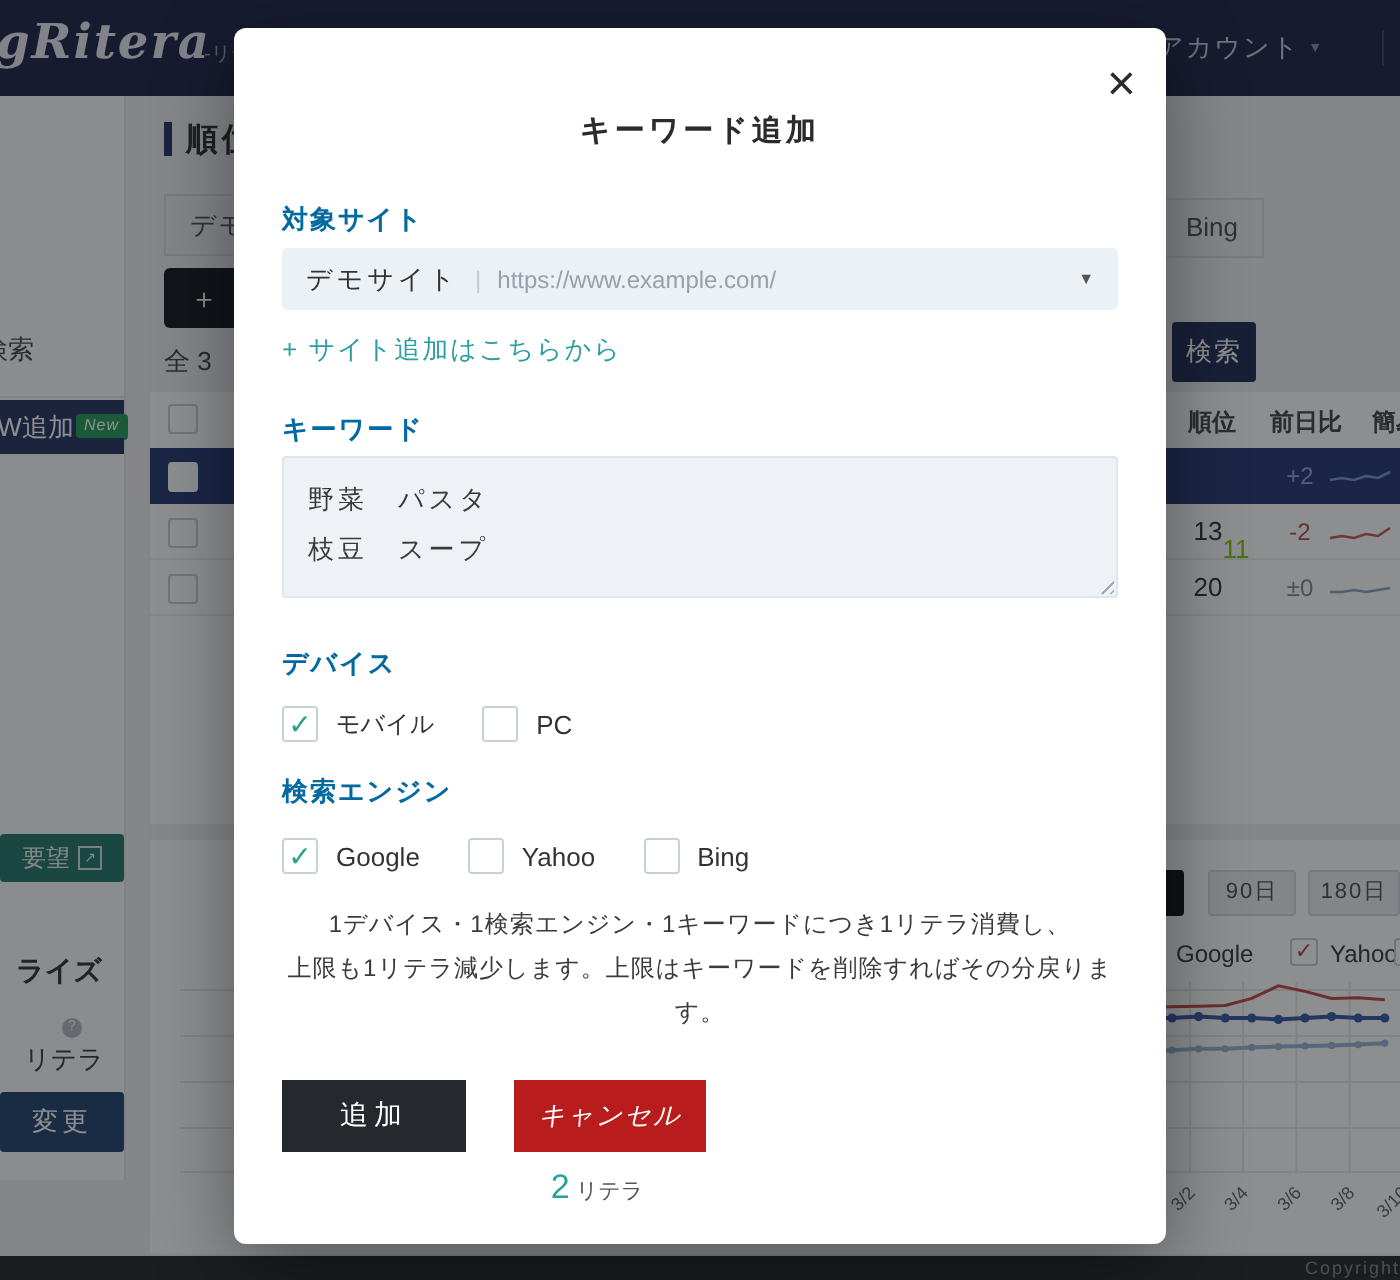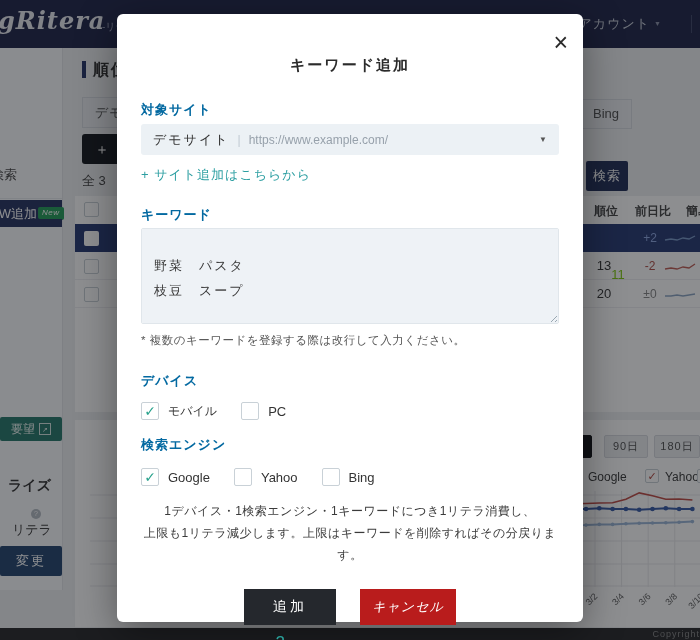--- a/index.html
+++ b/index.html
@@ -72,38 +72,38 @@
   .lb-site{margin-top:26px;}
   .select-box{margin-top:5px;height:31px;background:#ecf1f5;border-radius:3px;display:flex;align-items:center;
               padding:0 12px;cursor:pointer;}
   .site-name{font-size:13px;color:#333;letter-spacing:2px;}
   .sel-sep{font-size:12px;color:#c2cbd3;margin:0 8px;}
   .site-url{font-size:12px;color:#97a1ab;}
   .sel-caret{margin-left:auto;font-size:8px;color:#555;}
   .add-site-link{margin-top:11px;font-size:13px;color:#2d9fa2;letter-spacing:1px;cursor:pointer;display:inline-block;}
   .lb-kw{margin-top:22px;}
   .ta-wrap{position:relative;margin-top:4px;}
-  .kw-textarea{display:block;width:100%;height:96px;box-sizing:border-box;background:#eef2f6;border:1px solid #e0e6eb;
-               border-radius:2px;padding:24px 12px;font-family:"Liberation Sans","DejaVu Sans",sans-serif;
+  .kw-textarea{display:block;width:100%;height:71px;box-sizing:border-box;background:#eef2f6;border:1px solid #e0e6eb;
+               border-radius:2px;padding:8px 12px;font-family:"Liberation Sans","DejaVu Sans",sans-serif;
                font-size:13px;line-height:1.95;color:#3a3a3a;letter-spacing:2px;resize:none;outline:none;}
   .resize-h{position:absolute;right:2px;bottom:2px;width:9px;height:9px;
             background:repeating-linear-gradient(135deg,transparent 0 2px,#9aa8b2 2px 3px);
             clip-path:polygon(100% 0,100% 100%,0 100%);cursor:nwse-resize;}
   .kw-note{margin-top:9px;font-size:11.5px;color:#555;letter-spacing:0.5px;}
   .lb-device{margin-top:24px;}
   .cb-row{margin-top:12px;display:flex;align-items:center;}
   .cb-row.engines{margin-top:14px;}
   .lb-engine{margin-top:16px;}
   .cb-group{display:flex;align-items:center;gap:9px;margin-right:24px;cursor:pointer;}
   .cb{display:inline-flex;align-items:center;justify-content:center;width:18px;height:18px;background:#fff;
       border:1px solid #c9d1d7;border-radius:2px;box-sizing:border-box;}
   .cb .check-glyph{font-size:14px;font-weight:bold;color:#2aa38d;line-height:1;}
   .cb-label{font-size:12px;color:#333;}
   .m-info{margin-top:14px;text-align:center;font-size:12px;color:#3b3b3b;line-height:1.85;letter-spacing:0.5px;}
-  .btn-row{margin-top:22px;display:flex;justify-content:center;gap:24px;}
+  .btn-row{margin-top:22px;display:flex;justify-content:flex-start;gap:24px;}
   .btn-add{width:92px;height:36px;background:#25282d;color:#fff;font-size:14px;border:none;letter-spacing:3px;
            display:flex;align-items:center;justify-content:center;cursor:pointer;}
   .btn-cancel{width:96px;height:36px;background:#b91c1c;color:#fff;font-size:13px;border:none;letter-spacing:1px;
               display:flex;align-items:center;justify-content:center;cursor:pointer;font-style:italic;}
   .cost-row{margin-top:8px;display:flex;justify-content:center;}
   .cost-inner{width:195px;display:flex;}
   .cost-cell{width:92px;text-align:center;}
   .cost-num{font-size:17px;color:#2aa39d;}
   .cost-unit{font-size:11px;color:#555;margin-left:3px;}
 </style>
@@ -310,21 +310,20 @@
       <span class="sel-caret">▼</span>
     </div>
     <a class="add-site-link">+ サイト追加はこちらから</a>
 
     <div class="flabel lb-kw">キーワード</div>
     <div class="ta-wrap">
       <textarea class="kw-textarea" spellcheck="false" style="">野菜　パスタ
 枝豆　スープ</textarea>
       <div class="resize-h"></div>
     </div>
-    <div class="kw-note">* 複数のキーワードを登録する際は改行して入力ください。</div>
 
     <div class="flabel lb-device">デバイス</div>
     <div class="cb-row">
       <div class="cb-group">
         <span class="cb checked">
             <span class="check-glyph">✓</span>
           </span>
         <span class="cb-label">モバイル</span>
       </div>
       <div class="cb-group">

